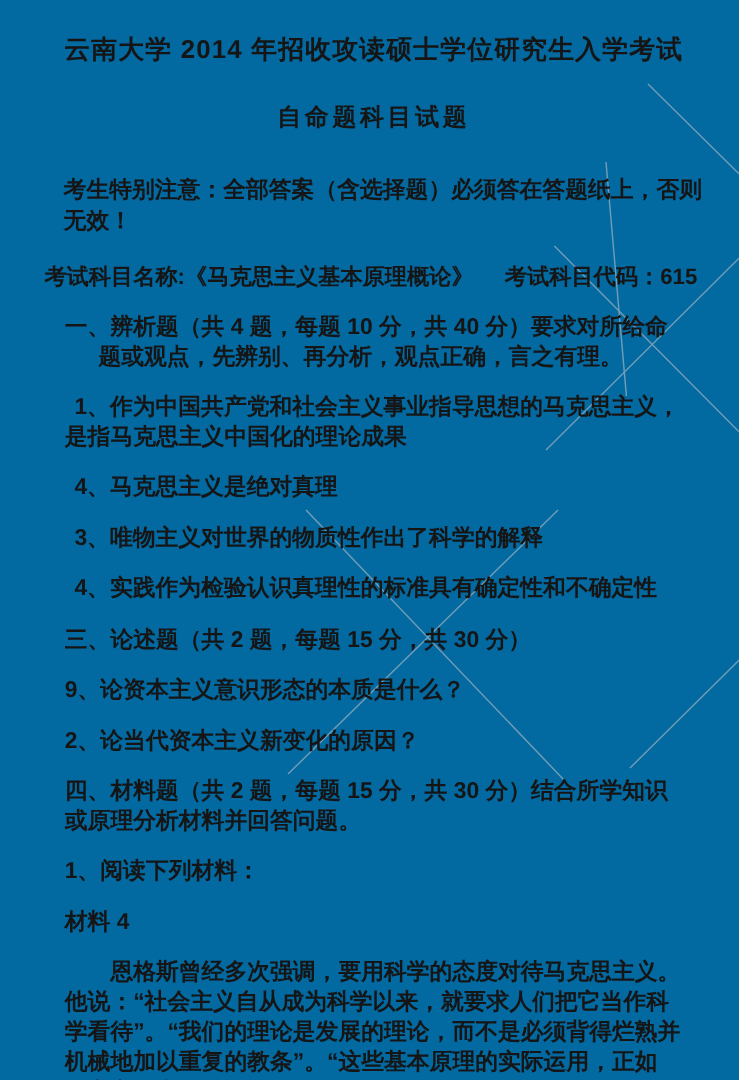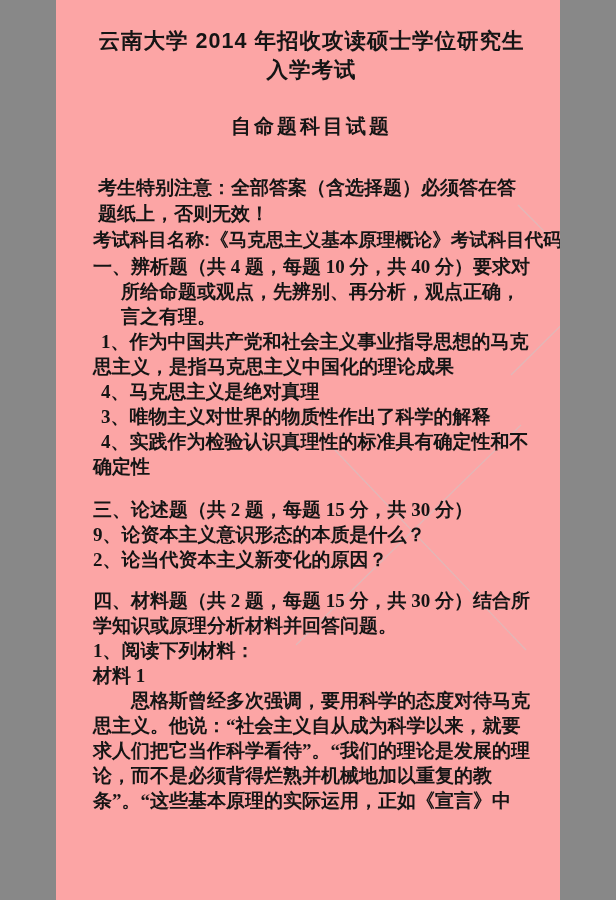--- a/index.html
+++ b/index.html
@@ -1,21 +1,21 @@
 <!DOCTYPE html>
 <html><head>
 <meta charset="utf-8">
 <style>
   html, body { margin: 0; padding: 0; background: #888; }
   .page {
     position: relative;
-    width: 504px;
+    width: 616px;
     height: 900px;
     margin: 0 auto;
-    background: #fca5a5;
+    background: #0369a1;
     overflow: hidden;
     font-family: "Liberation Sans", sans-serif;
     color: #151515;
     font-weight: 700;
   }
   .watermark {
     position: absolute;
     left: 0; top: 0;
     width: 616px; height: 900px;
     pointer-events: none;
@@ -34,32 +34,33 @@
   .subtitle {
     font-size: 20px;
     text-align: center;
     margin: 29px 0 0 0;
     letter-spacing: 3px;
     font-weight: 700;
   }
   .notice {
     font-size: 19px;
     line-height: 26px;
-    margin: 35px 0 0 5px;
+    margin: 35px 0 0 16px;
   }
   .subject-line {
     font-size: 18.5px;
     line-height: 25px;
-    margin: 0 0 0 0;
+    margin: 20px 0 0 0;
     display: flex;
+    gap: 26px;
     white-space: nowrap;
     text-align: center;
   }
   .sec { font-size: 19px; line-height: 25px; }
-  .sec p { margin: 0; font-family: Liberation Serif, serif; }
+  .sec p { margin: 17px; }
   .sec-1 { margin-top: 2px; }
   .sec-2 { margin-top: 15px; }
   .sec-3 { margin-top: 18px; }
   .sec-4 { margin-top: 16px; }
   .hanging { padding-left: 28px; text-indent: -28px; }
   .indent-sm { text-indent: 8px; }
   .material-para { text-indent: 2em; }
 </style>
 </head>
 <body>
@@ -101,18 +102,18 @@
 
     <section class="sec sec-3">
       <p>三、论述题（共 2 题，每题 15 分，共 30 分）</p>
       <p>9、论资本主义意识形态的本质是什么？</p>
       <p>2、论当代资本主义新变化的原因？</p>
     </section>
 
     <section class="sec sec-4">
       <p>四、材料题（共 2 题，每题 15 分，共 30 分）结合所学知识或原理分析材料并回答问题。</p>
       <p>1、阅读下列材料：</p>
-      <p>材料 1</p>
+      <p>材料 4</p>
       <p class="material-para">恩格斯曾经多次强调，要用科学的态度对待马克思主义。他说：“社会主义自从成为科学以来，就要求人们把它当作科学看待”。“我们的理论是发展的理论，而不是必须背得烂熟并机械地加以重复的教条”。“这些基本原理的实际运用，正如《宣言》中</p>
     </section>
 
   </div>
 </div>
 
 </body></html>

